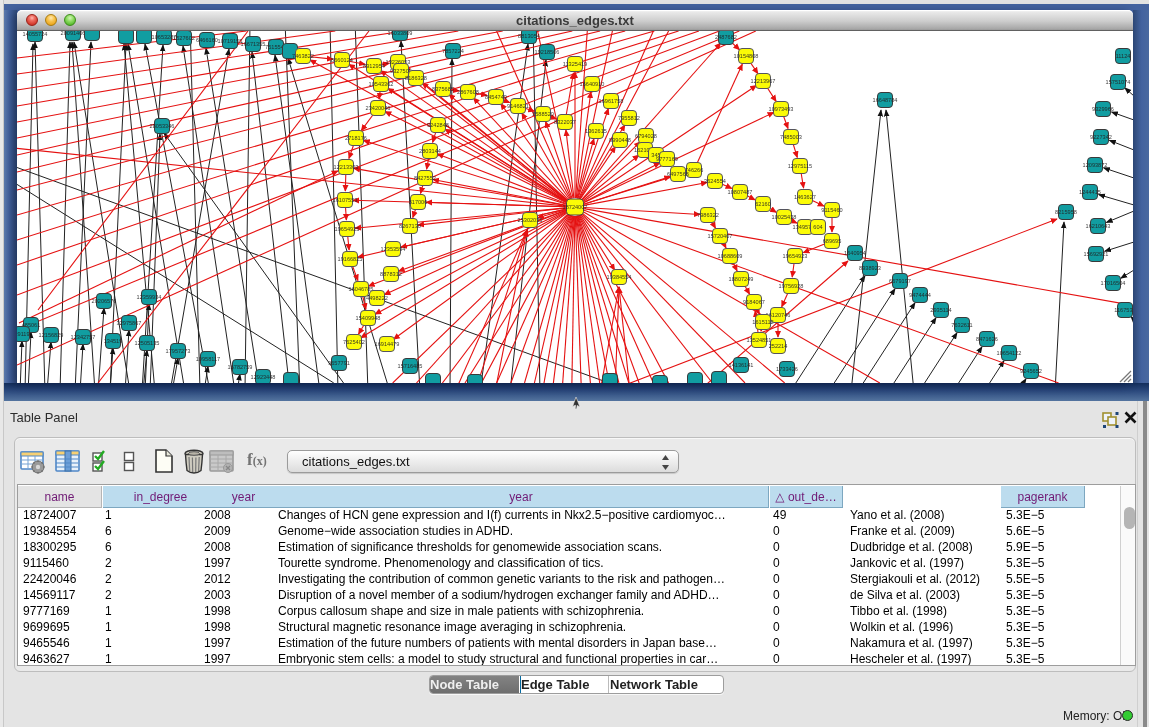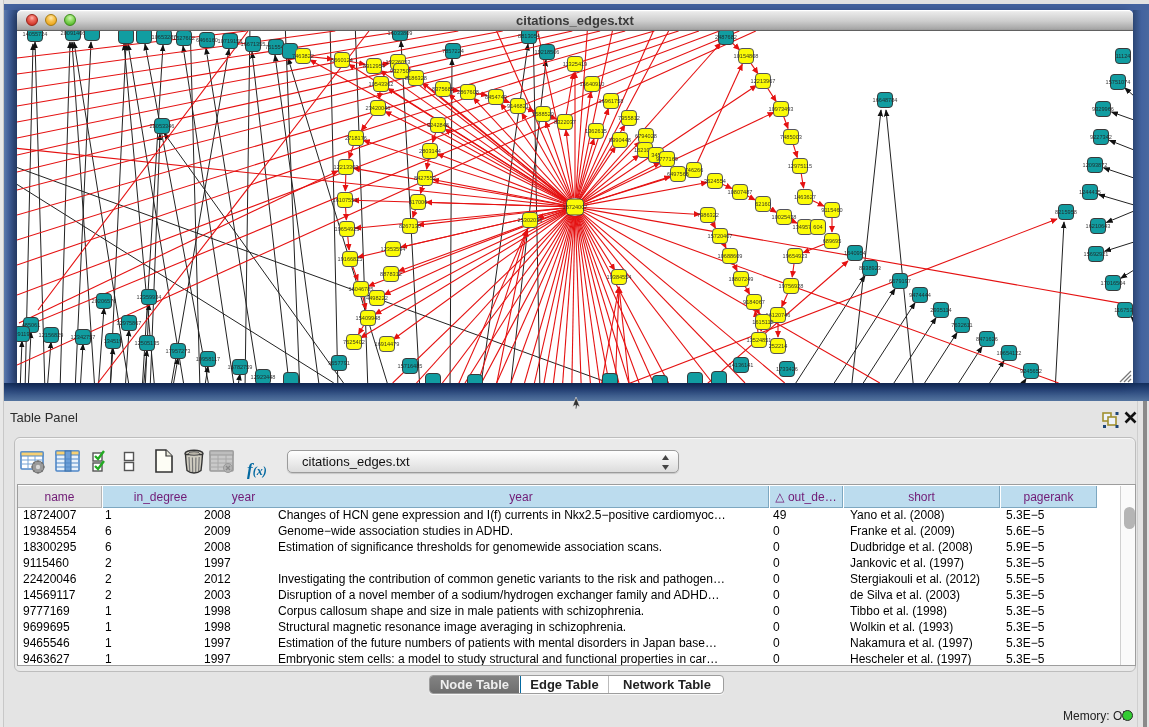--- a/index.html
+++ b/index.html
@@ -26,21 +26,21 @@
 .th{position:absolute;top:0;height:22px;background:#bcdcee;border-right:1px solid #7da7c0;border-bottom:1px solid #7da7c0;text-align:center;line-height:22px}
 .tbody{position:absolute;left:0;top:22px;width:1119px;font-size:12px;color:#000}
 .tr{position:relative;height:16px;line-height:16px;white-space:nowrap}
 .tr div{position:absolute;top:0;overflow:hidden}
 .c0{left:5px;width:78px}.c1{left:87px;width:92px}.c2{left:186px;width:70px}
 .c3{left:260px;width:490px}.c4{left:755px;width:70px}.c5{left:832px;width:148px}
 .c6{left:988px;width:100px}
 .vsb{position:absolute;left:1102px;top:1px;width:16px;height:180px;background:#fafafa;border-left:1px solid #d0d0d0}
 .vsb .th2{position:absolute;left:2.5px;top:21px;width:11px;height:22px;border-radius:6px;background:#b5b5b5}
 .tabs{position:absolute;left:429px;top:675px;width:295px;height:19px;border:1px solid #9d9d9d;border-radius:4px;background:#fff;box-shadow:0 1px 0 rgba(255,255,255,.7)}
-.tab{position:absolute;top:0;height:17px;font-size:13px;font-weight:bold;text-align:center;line-height:17px;color:#222}
+.tab{position:absolute;top:0;height:17px;font-size:13px;font-weight:bold;text-align:left;line-height:17px;color:#222}
 .tab.sel{background:linear-gradient(#838383,#6e6e6e);color:#efefef;border-radius:3px 0 0 3px}
 .mem{position:absolute;left:1063px;top:709px;font-size:12px;color:#222}
 .memdot{position:absolute;left:1122px;top:710px;width:11px;height:11px;border-radius:50%;background:#33cc33;border:1px solid #2a2a2a}
 .rightstrip{position:absolute;left:1137px;top:401px;width:12px;height:326px;background:#e4e4e4;border-left:1px solid #cfcfcf;z-index:4}
 .rightedge{position:absolute;left:1143px;top:401px;width:4px;height:326px;background:#8a8a8a;z-index:5}
 .cursor{position:absolute;left:571px;top:396px;z-index:6}
 </style></head>
 <body>
 <div class="leftstrip"></div>
 <div class="frame"></div>
@@ -616,37 +616,36 @@
     </g>
 <ellipse cx="13" cy="5.5" rx="5.5" ry="1.8" fill="#b8b4a8" stroke="#555"></ellipse>
   </svg>
 <svg width="26" height="26" viewBox="0 0 26 26" style="position:absolute;left:209px;top:449px">
 <rect x="1" y="2" width="23" height="20" rx="1" fill="#c9c9c9" stroke="#9a9a9a" stroke-width="1.6"></rect>
 <rect x="1" y="2" width="23" height="4" fill="#bdbdbd" stroke="#9a9a9a"></rect>
 <path d="M1 10h22M1 14h22M1 18h22M9 6v16M17 6v16" stroke="#a8a8a8" stroke-width="1" fill="none"></path>
 <circle cx="19" cy="19" r="4.5" fill="#b3b3b3" stroke="#999"></circle>
     <path d="M17 17l4 4M21 17l-4 4" stroke="#888" stroke-width="1.3"></path>
   </svg>
-<div style="position:absolute;left:247px;top:460px;font-family:'Liberation Serif',serif;font-style:italic;font-weight:bold;font-size:17px;color:#0369a1">f<span style="font-size:12px">(x)</span></div>
+<div style="position:absolute;left:247px;top:450px;font-family:'Liberation Serif',serif;font-weight:bold;font-size:17px;color:#737373">f<span style="font-size:12px">(x)</span></div>
 <div class="combo">
     <div class="t">citations_edges.txt</div>
  <svg class="ar" width="9" height="15" viewBox="0 0 9 15">
       <path d="M4.5 0 L8 5 L1 5 z" fill="#444"></path>
       <path d="M4.5 15 L8 10 L1 10 z" fill="#444"></path>
     </svg>
 </div>
 <div class="tbl">
  <div class="thead">
   <div class="th" style="left:0;width:84px;background:#e4e4e4;border-right:1px solid #b5b5b5;border-bottom:1px solid #b5b5b5">name</div>
   <div class="th" style="left:85px;width:116px">in_degree</div>
   <div class="th" style="left:182px;width:88px">year</div>
   <div class="th" style="left:256px;width:495px">year</div>
   <div class="th" style="left:752px;width:73px">△ out_de…</div>
-  <div class="th" style="left:826px;width:156px">short</div>
-  <div class="th" style="left:983px;width:96px">pagerank</div>
+  <div class="th" style="left:983px;width:84px">pagerank</div>
  </div>
  <div class="tbody">
       <div class="tr">
         <div class="c0">18724007</div>
         <div class="c1">1</div>
         <div class="c2">2008</div>
         <div class="c3">Changes of HCN gene expression and I(f) currents in Nkx2.5−positive cardiomyoc…</div>
         <div class="c4">49</div>
         <div class="c5">Yano et al. (2008)</div>
         <div class="c6">5.3E−5</div>
@@ -666,20 +665,21 @@
         <div class="c2">2008</div>
         <div class="c3">Estimation of significance thresholds for genomewide association scans.</div>
         <div class="c4">0</div>
         <div class="c5">Dudbridge et al. (2008)</div>
         <div class="c6">5.9E−5</div>
       </div>
       <div class="tr">
         <div class="c0">9115460</div>
         <div class="c1">2</div>
         <div class="c2">1997</div>
+        <div class="c3">Tourette syndrome. Phenomenology and classification of tics.</div>
         <div class="c4">0</div>
         <div class="c5">Jankovic et al. (1997)</div>
         <div class="c6">5.3E−5</div>
       </div>
       <div class="tr">
         <div class="c0">22420046</div>
         <div class="c1">2</div>
         <div class="c2">2012</div>
         <div class="c3">Investigating the contribution of common genetic variants to the risk and pathogen…</div>
         <div class="c4">0</div>
@@ -703,21 +703,21 @@
         <div class="c4">0</div>
         <div class="c5">Tibbo et al. (1998)</div>
         <div class="c6">5.3E−5</div>
       </div>
       <div class="tr">
         <div class="c0">9699695</div>
         <div class="c1">1</div>
         <div class="c2">1998</div>
         <div class="c3">Structural magnetic resonance image averaging in schizophrenia.</div>
         <div class="c4">0</div>
-        <div class="c5">Wolkin et al. (1993)</div>
+        <div class="c5">Wolkin et al. (1996)</div>
         <div class="c6">5.3E−5</div>
       </div>
       <div class="tr">
         <div class="c0">9465546</div>
         <div class="c1">1</div>
         <div class="c2">1997</div>
         <div class="c3">Estimation of the future numbers of patients with mental disorders in Japan base…</div>
         <div class="c4">0</div>
         <div class="c5">Nakamura et al. (1997)</div>
         <div class="c6">5.3E−5</div>

